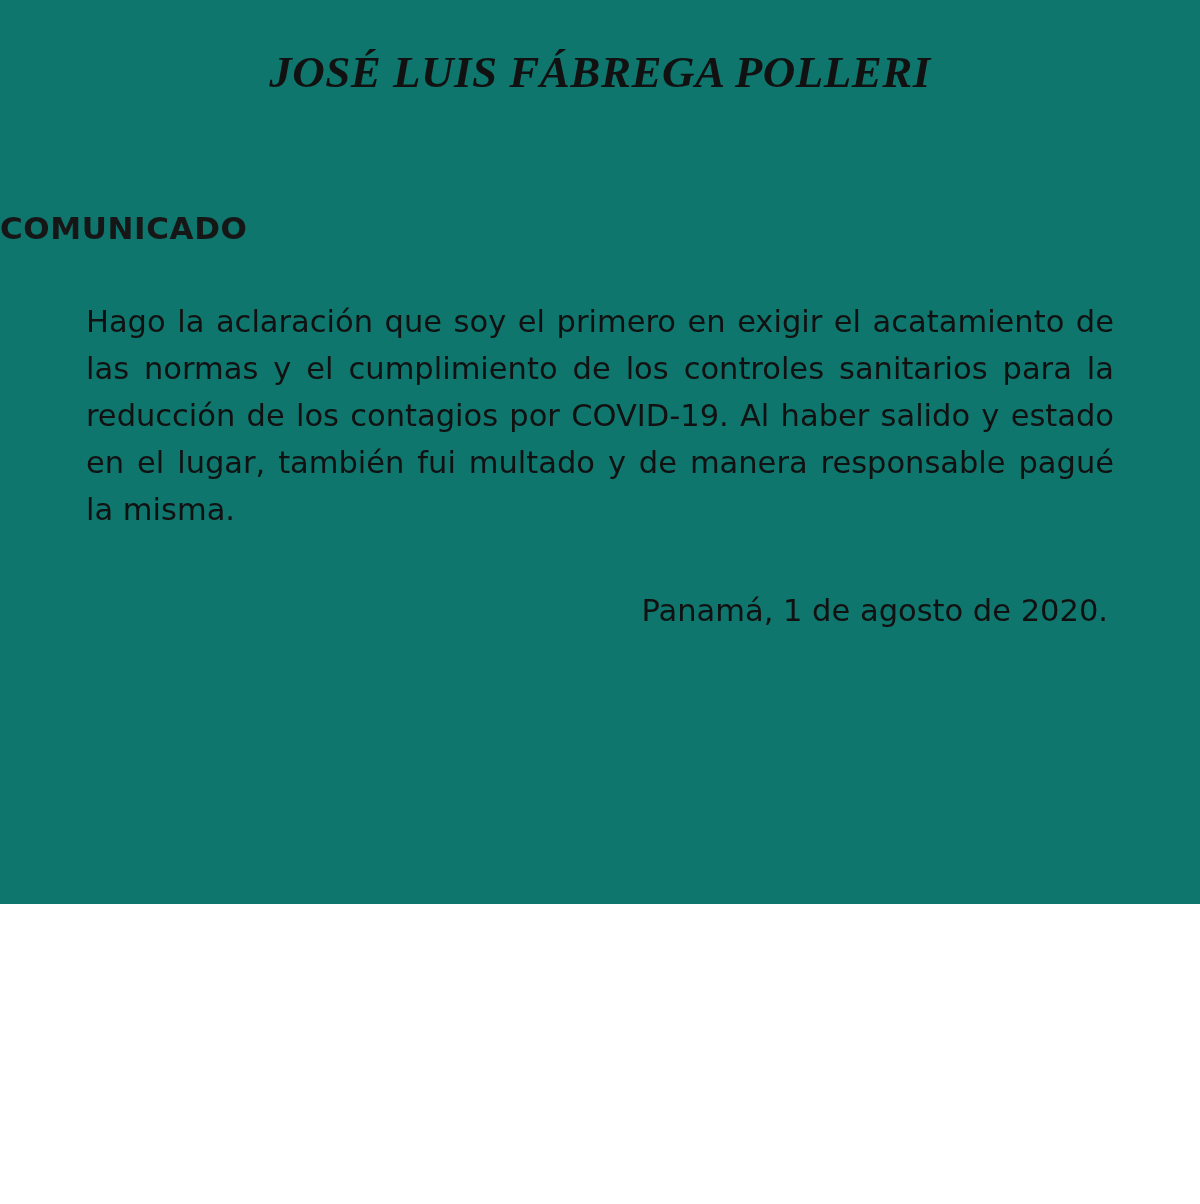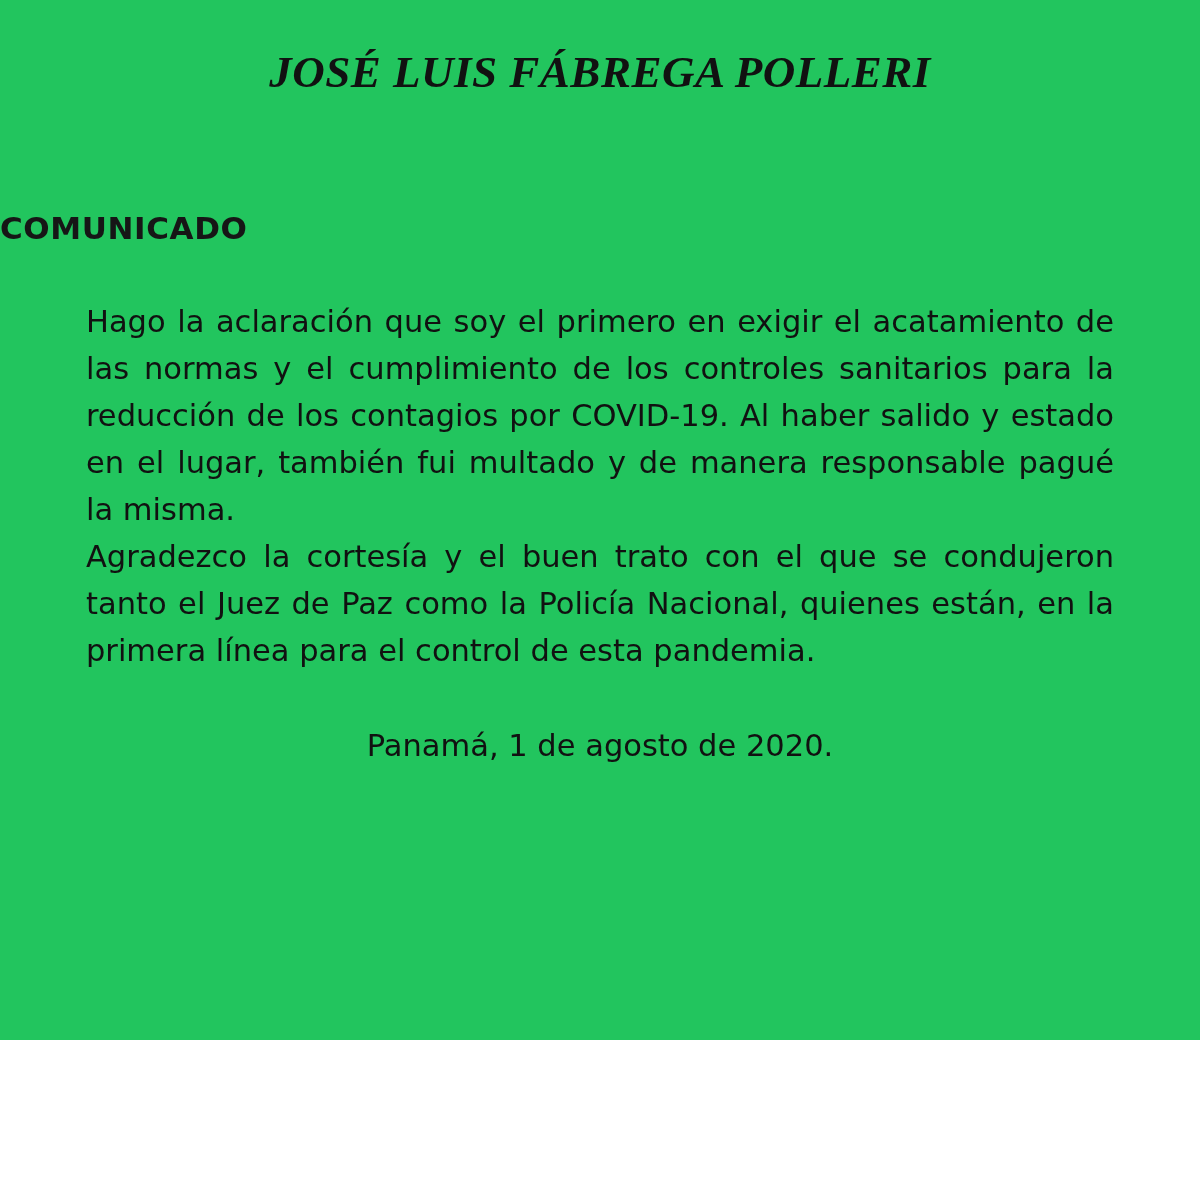--- a/index.html
+++ b/index.html
@@ -3,22 +3,22 @@
 <meta charset="utf-8">
 <style>
   html, body {
     margin: 0;
     padding: 0;
     background: #ffffff;
   }
   .page {
     position: relative;
     width: 1200px;
-    height: 1040px;
-    background: #22c55e;
+    height: 904px;
+    background: #0f766e;
     overflow: hidden;
   }
   .letterhead {
     font-family: "Liberation Serif", "DejaVu Serif", serif;
     font-weight: bold;
     font-style: italic;
     font-size: 45px;
     letter-spacing: 0.5px;
     text-align: center;
     color: #111111;
@@ -51,34 +51,33 @@
     hyphens: none;
   }
   .para + .para {
     margin-top: 0;
   }
   .closing {
     font-family: "DejaVu Sans", "Liberation Sans", sans-serif;
     font-size: 30.5px;
     line-height: 47px;
     color: #111111;
-    text-align: center;
-    margin: 0;
+    text-align: right;
+    margin: 6px;
     padding: 48px 86px 0 86px;
   }
 </style>
 </head>
 <body>
 
 <div class="page">
 
   <h1 class="letterhead">JOSÉ LUIS FÁBREGA POLLERI</h1>
 
   <h2 class="doc-title">COMUNICADO</h2>
 
   <div class="body-block">
     <p class="para">Hago la aclaración que soy el primero en exigir el acatamiento de las normas y el cumplimiento de los controles sanitarios para la reducción de los contagios por COVID-19.  Al haber salido y estado en el lugar, también fui multado y de manera responsable pagué la misma.</p>
-    <p class="para">Agradezco la cortesía y el buen trato con el que se condujeron tanto el Juez de Paz como la Policía Nacional, quienes están, en la primera línea para el control de esta pandemia.</p>
   </div>
 
   <p class="closing">Panamá, 1 de agosto de 2020.</p>
 
 </div>
 
 </body></html>

